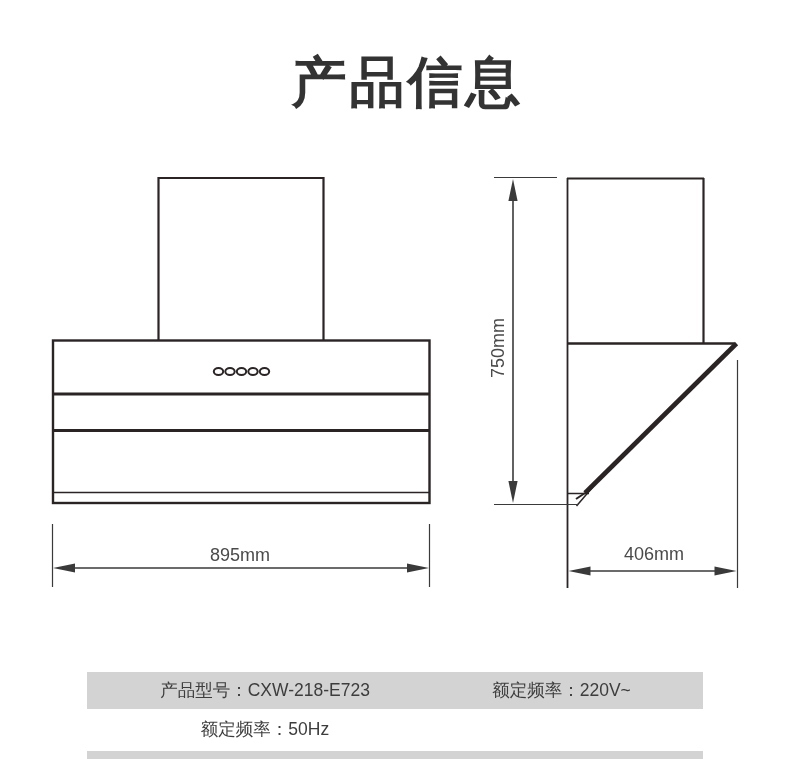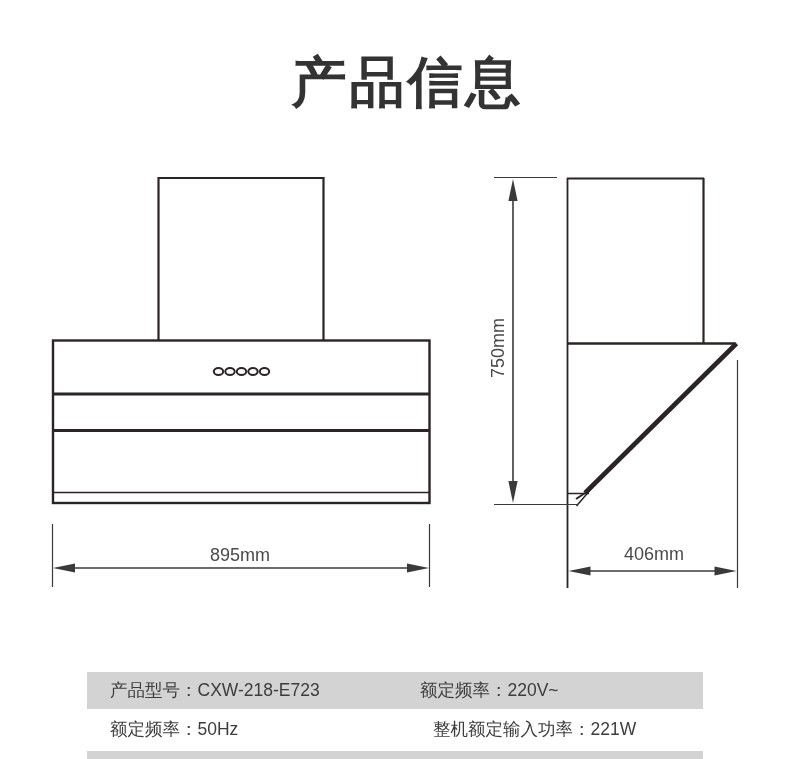--- a/index.html
+++ b/index.html
@@ -26,20 +26,21 @@
     position:absolute;
     left:0;top:140px;
     width:790px;height:460px;
   }
   .spec-table{
     position:absolute;
     left:87px;top:672px;
     width:616px;
     font-size:17.5px;
     color:#3d3d3d;
+    text-align:center;
   }
   .spec-row{
     display:flex;
     padding-left:23px;
     box-sizing:border-box;
     width:100%;
   }
   .spec-row.gray{background:#d3d3d3;}
   .spec-row.r1{height:37px;line-height:37px;}
   .spec-row.r2{height:40px;line-height:40px;background:#ffffff;gap:13px;}
@@ -129,18 +130,17 @@
     </g>
   </svg>
 
   <div class="spec-table">
     <div class="spec-row gray r1">
       <div class="spec-cell-1">产品型号：CXW-218-E723</div>
       <div class="spec-cell-2">额定频率：220V~</div>
     </div>
     <div class="spec-row r2">
       <div class="spec-cell-1">额定频率：50Hz</div>
-      <div class="spec-cell-2">整机额定输入功率：221W</div>
     </div>
   </div>
   <div class="spec-bottom-bar"></div>
 
 </div>
 
 </body></html>

